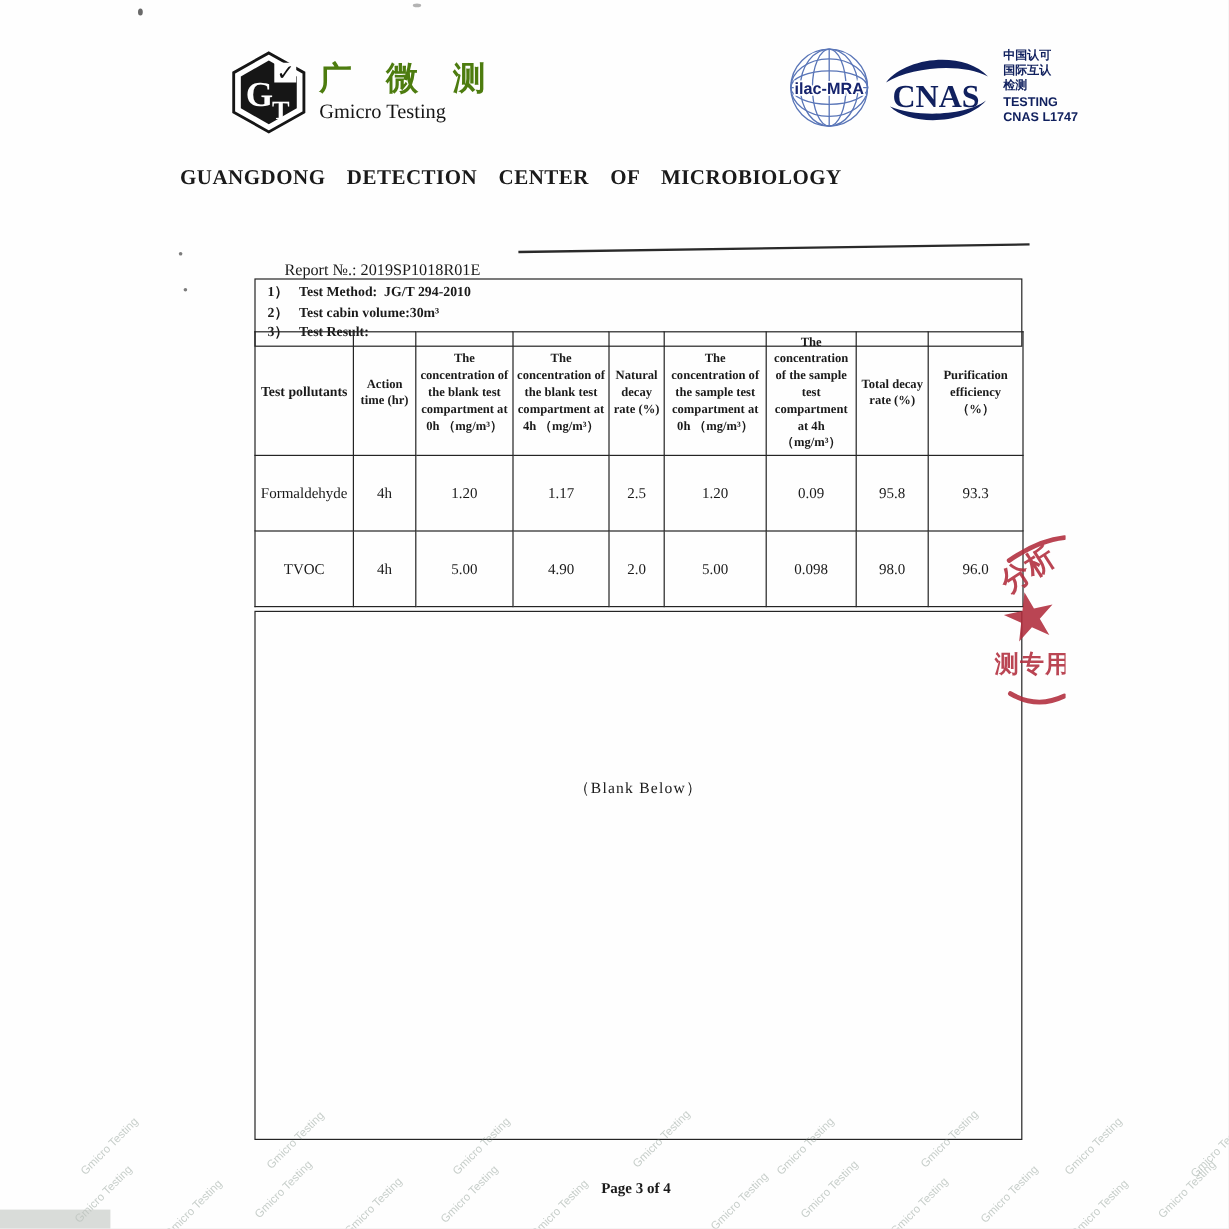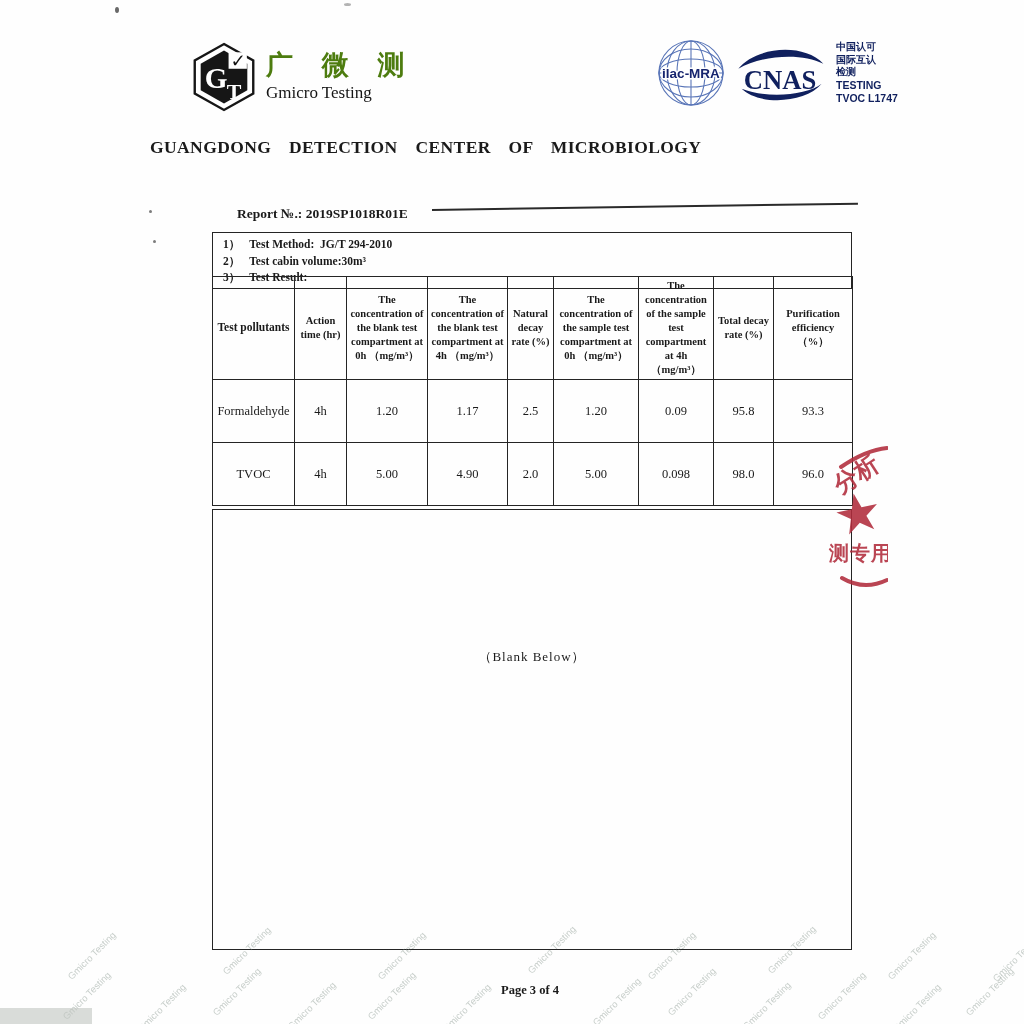--- a/index.html
+++ b/index.html
@@ -14,21 +14,21 @@
   .gt-en{font-size:17px;color:#151515;margin:4px 0 0 10px;font-family:"Liberation Serif",serif;}
   .acc{left:656px;top:38px;display:flex;align-items:center;}
   .cnas-txt{margin-left:6px;line-height:1.25;}
   .cnas-txt .cn{font-size:10px;font-weight:bold;color:#10205e;font-family:"Liberation Sans",sans-serif;}
   .cnas-txt .en{font-size:10.5px;font-weight:bold;color:#10205e;font-family:"Liberation Sans",sans-serif;}
 
   
   .title{left:150px;top:137px;width:760px;text-align:left;font-size:17.5px;font-weight:bold;
          word-spacing:13px;letter-spacing:.4px;}
   .subtitle{left:150px;top:184px;width:760px;text-align:center;font-size:16px;font-weight:bold;letter-spacing:.6px;}
-  .report{left:237px;top:206px;font-size:13.5px;font-weight:bold;}
+  .report{left:237px;top:217px;font-size:13.5px;font-weight:normal;}
   .report-line{left:432px;top:209px;width:426px;height:2px;background:#2a2a2a;
                transform:rotate(-0.85deg);transform-origin:left center;}
 
   
   .notes{left:212px;top:232px;width:640px;height:57px;box-sizing:border-box;border:1.7px solid #242424;
          padding:3px 0 0 10px;}
   .note{font-size:11.5px;font-weight:bold;line-height:16.5px;white-space:pre;}
   .note .num{margin-right:9px;}
 
   
@@ -93,21 +93,21 @@
     <svg width="100" height="62" viewBox="0 0 120 74" style="margin-left:4px">
       <path d="M10 32 C30 6 88 0 112 26 C86 12 36 16 10 32 Z" fill="#10205e"></path>
       <text x="60" y="56" text-anchor="middle" font-size="32" font-weight="bold" fill="#10205e" font-family="Liberation Serif,serif">CNAS</text>
       <path d="M14 56 C34 76 90 74 110 50 C92 64 44 68 14 56 Z" fill="#10205e"></path>
     </svg>
     <div class="cnas-txt">
       <div class="cn">中国认可</div>
       <div class="cn">国际互认</div>
       <div class="cn">检测</div>
       <div class="en">TESTING</div>
-      <div class="en">TVOC L1747</div>
+      <div class="en">CNAS L1747</div>
     </div>
   </div>
 
   <div class="abs title">GUANGDONG DETECTION CENTER OF MICROBIOLOGY</div>
   <div class="abs report">Report №.: 2019SP1018R01E</div>
   <div class="abs report-line"></div>
 
   <div class="abs notes">
     <div class="note"><span class="num">1）</span><span>Test Method:  JG/T 294-2010</span></div>
     <div class="note"><span class="num">2）</span><span>Test cabin volume:30m³</span></div>

